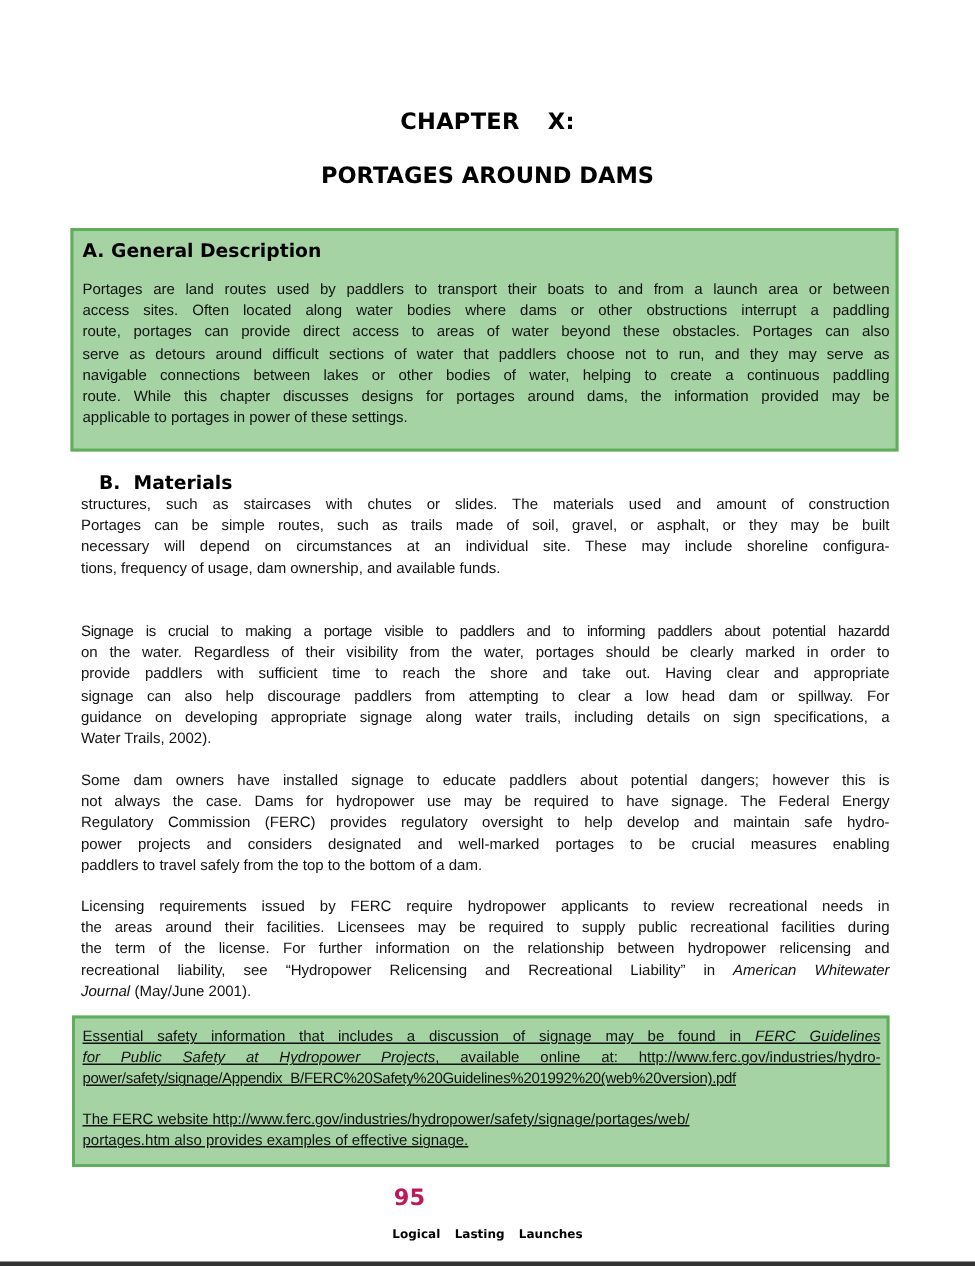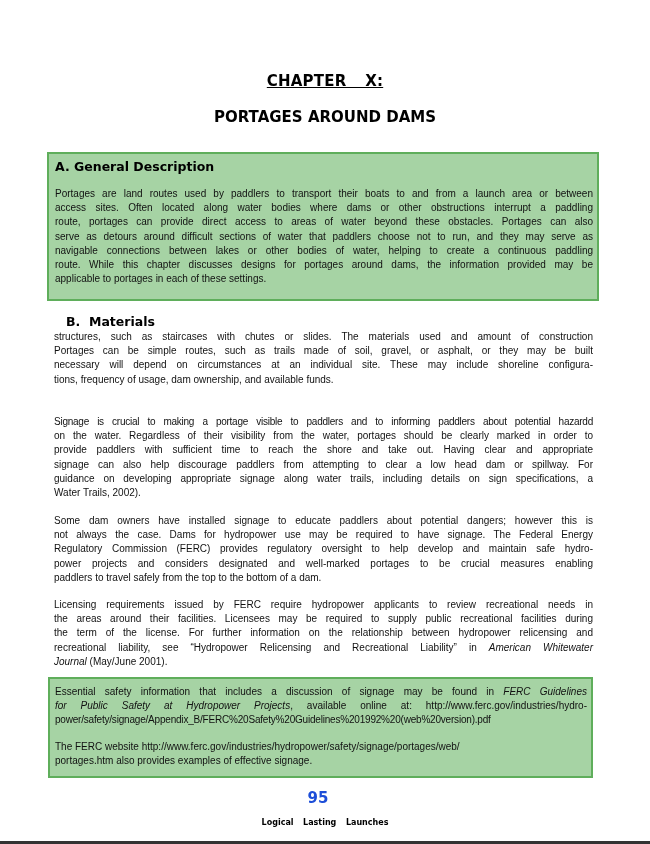--- a/index.html
+++ b/index.html
@@ -4,21 +4,21 @@
 <style>
   html, body { margin: 0; padding: 0; }
   body {
     width: 650px; height: 844px; background: #ffffff; position: relative; overflow: hidden;
     font-family: "Liberation Sans", sans-serif; color: #111;
   }
   .heading {
     position: absolute; left: 0; width: 650px; text-align: center;
     font-family: "DejaVu Sans", sans-serif; font-weight: bold; font-size: 15px; color: #000;
   }
-  #chapter { top: 72px; letter-spacing: 0.2px; word-spacing: 4px; text-decoration: underline; }
+  #chapter { top: 72px; letter-spacing: 0.2px; word-spacing: 4px; }
   #title { top: 108px; }
   .box {
     position: absolute; background: #a6d3a4; border: 2px solid #5fae5b; box-sizing: border-box;
   }
   #boxA { left: 47px; top: 152px; width: 552px; height: 149px; padding-left: 32px; }
   #boxC { left: 48px; top: 677px; width: 545px; height: 101px; }
   .sec-title {
     font-family: "DejaVu Sans", sans-serif; font-weight: bold; font-size: 12.5px; color: #000;
   }
   .para {
@@ -27,26 +27,26 @@
   .para .line { display: block; text-align: justify; text-align-last: justify; white-space: nowrap; }
   .para .line.last { text-align-last: left; }
   #secA-title { position: absolute; left: 6px; top: 5px; }
   #secA-body { position: absolute; left: 6px; top: 33px; width: 538px; }
   #secB-title { position: absolute; left: 66px; top: 314px; }
   .body-para { position: absolute; left: 54px; width: 539px; }
   #p1 { top: 330px; }
   #p2 { top: 415px; }
   #p3 { top: 514px; }
   #p4 { top: 598px; }
-  #boxC .para { position: absolute; left: 5px; width: 532px; }
+  #boxC .para { position: absolute; left: 5px; width: 532px; text-decoration: underline; }
   #c1 { top: 6px; }
   #c2 { top: 61px; }
   #page-num {
     position: absolute; top: 789px; left: 0; width: 546px; text-align: center;
-    font-family: "DejaVu Sans", sans-serif; font-weight: bold; font-size: 15px; color: #1d4ed8; padding-left: 45px;
+    font-family: "DejaVu Sans", sans-serif; font-weight: bold; font-size: 15px; color: #be185d;
   }
   #footer {
     position: absolute; top: 818px; left: 0; width: 650px; text-align: center;
     font-family: "DejaVu Sans", sans-serif; font-weight: bold; font-size: 8px; color: #000; word-spacing: 2px;
   }
   #bottom-rule { position: absolute; left: 0; top: 841px; width: 650px; height: 3px; background: #333; }
   i { font-style: italic; }
 </style>
 </head>
 <body>
@@ -56,21 +56,21 @@
 
 <div id="boxA" class="box">
   <div id="secA-title" class="sec-title">A. General Description</div>
   <div id="secA-body" class="para">
     <span class="line">Portages are land routes used by paddlers to transport their boats to and from a launch area or between</span>
     <span class="line">access sites.  Often located along water bodies where dams or other obstructions interrupt a paddling</span>
     <span class="line">route, portages can provide direct access to areas of water beyond these obstacles.  Portages can also</span>
     <span class="line">serve as detours around difficult sections of water that paddlers choose not to run, and they may serve as</span>
     <span class="line">navigable connections between lakes or other bodies of water, helping to create a continuous paddling</span>
     <span class="line">route.  While this chapter discusses designs for portages around dams, the information provided may be</span>
-    <span class="line last">applicable to portages in each of these settings.</span>
+    <span class="line last">applicable to portages in power of these settings.</span>
   </div>
 </div>
 
 <div id="secB-title" class="sec-title" style="white-space:pre;">B.  Materials</div>
 
 <div id="p1" class="para body-para">
   <span class="line">structures, such as staircases with chutes or slides.  The materials used and amount of construction</span>
   <span class="line">Portages can be simple routes, such as trails made of soil, gravel, or asphalt, or they may be built</span>
   <span class="line">necessary will depend on circumstances at an individual site.  These may include shoreline configura-</span>
   <span class="line last">tions, frequency of usage, dam ownership, and available funds.</span>

